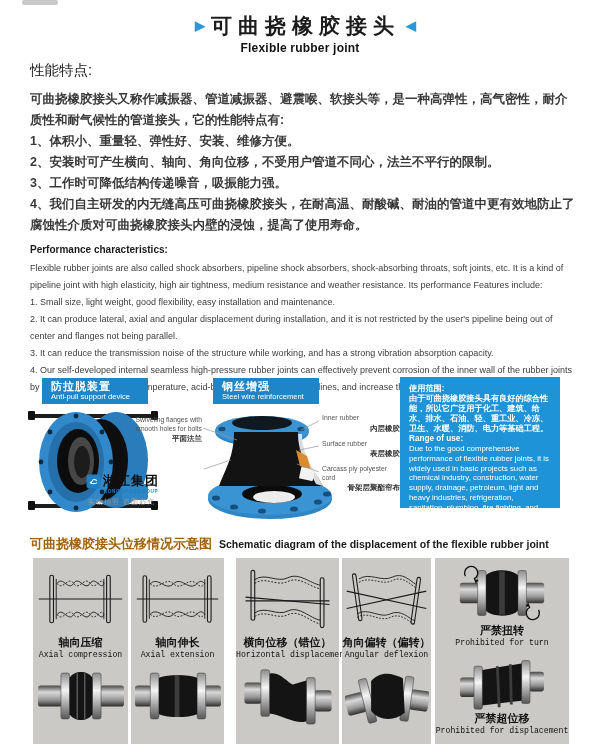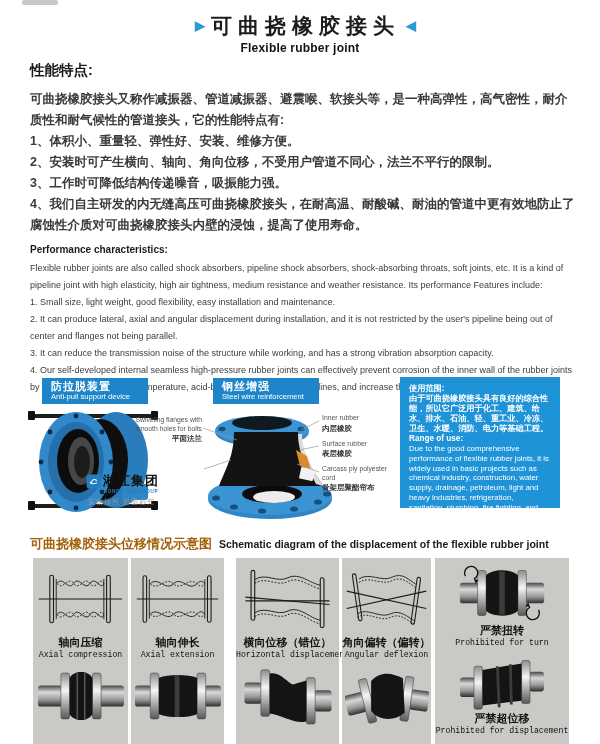--- a/index.html
+++ b/index.html
@@ -4,34 +4,34 @@
 <style>
   html,body{margin:0;padding:0;background:#fff;overflow:hidden;}
   body{width:600px;height:744px;position:relative;font-family:"Liberation Sans",sans-serif;color:#222;}
   .corner-smudge{position:absolute;left:22px;top:0;width:36px;height:5px;background:#9b9b9b;opacity:.55;border-radius:2px;}
   
   .title-row{margin-top:12px;text-align:center;font-size:21px;font-weight:bold;letter-spacing:6px;color:#1c1c1c;white-space:nowrap;padding-left:11px;}
   .title-row .arrow{color:#2a99d6;font-size:13px;letter-spacing:0;vertical-align:3px;margin:0 6px;}
   .title-en{text-align:center;font-size:12px;font-weight:bold;color:#111;margin-top:1px;letter-spacing:0.2px;}
   
   .content{margin:6px 25px 0 30px;}
-  .h-zh{font-size:14.5px;font-weight:bold;color:#1a1a1a;margin:6px 0 9px;}
+  .h-zh{font-size:14.5px;font-weight:normal;color:#1a1a1a;margin:6px 0 9px;}
   .zh{font-size:12.5px;font-weight:bold;color:#3a3a3a;line-height:21px;margin:0;}
   .h-en{font-size:10px;font-weight:bold;color:#1a1a1a;margin:8px 0 5px;}
   .en{font-size:9px;color:#3c3c3c;line-height:17px;margin:0;}
   
   .gallery{position:absolute;left:0;top:372px;width:600px;height:168px;}
   .bluelabel{position:absolute;width:106px;height:26px;background:#1e86c8;color:#fff;padding:3px 0 0 9px;box-sizing:border-box;}
   .bluelabel .lz{font-size:11px;font-weight:bold;line-height:11px;letter-spacing:1px;}
   .bluelabel .le{font-size:7.6px;line-height:9px;}
   .photoL{position:absolute;left:26px;top:26px;}
   .photoR{position:absolute;left:200px;top:38px;}
   .callout{position:absolute;color:#555;}
   .callout .ce{font-size:6.8px;line-height:8.6px;}
-  .callout .cz{font-size:7.5px;font-weight:bold;color:#333;line-height:9px;margin-top:1px;}
+  .callout .cz{font-size:7.5px;font-weight:bold;color:#333;line-height:9px;margin-top:1px;text-align:right;}
   .co{margin-bottom:7px;}
   .wm{position:absolute;left:86px;top:100px;z-index:5;width:90px;}
   .wm-row{display:flex;align-items:center;gap:2px;}
   .wm-zh{font-size:13px;font-weight:bold;color:#111;letter-spacing:1px;}
   .wm-en{font-size:4.6px;color:#1f7fc0;letter-spacing:.7px;font-weight:bold;margin-left:18px;margin-top:-1px;}
   .wm-note{font-size:7px;color:#9a9a9a;margin-top:3px;margin-left:2px;letter-spacing:1px;}
   .infobox{position:absolute;left:400px;top:5px;width:160px;height:131px;background:#1f93d8;color:#fff;padding:7px 9px;box-sizing:border-box;overflow:hidden;}
   .infobox .ih{font-size:8.2px;font-weight:bold;line-height:10px;}
   .infobox .ib-zh{font-size:8.2px;font-weight:bold;line-height:10px;}
   .infobox .ib-en{font-size:7.8px;line-height:9.8px;}

